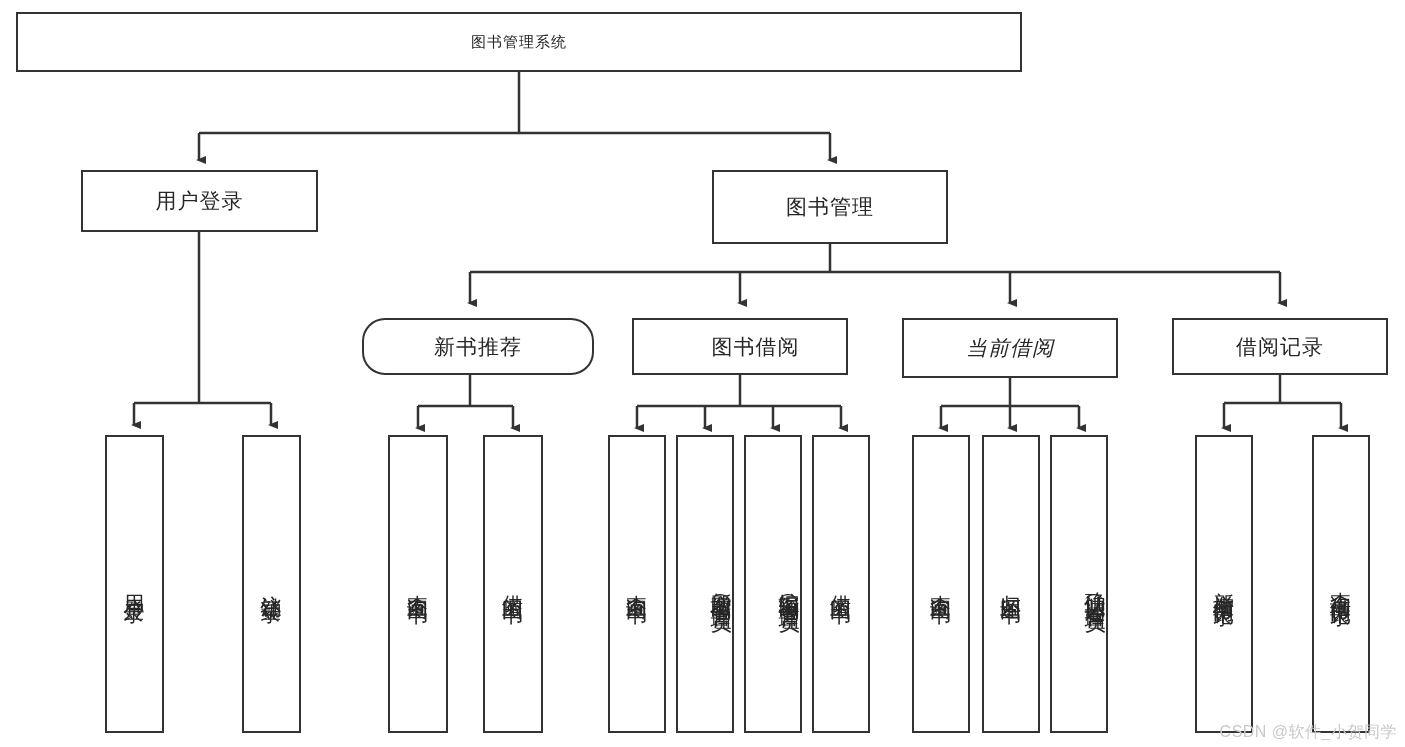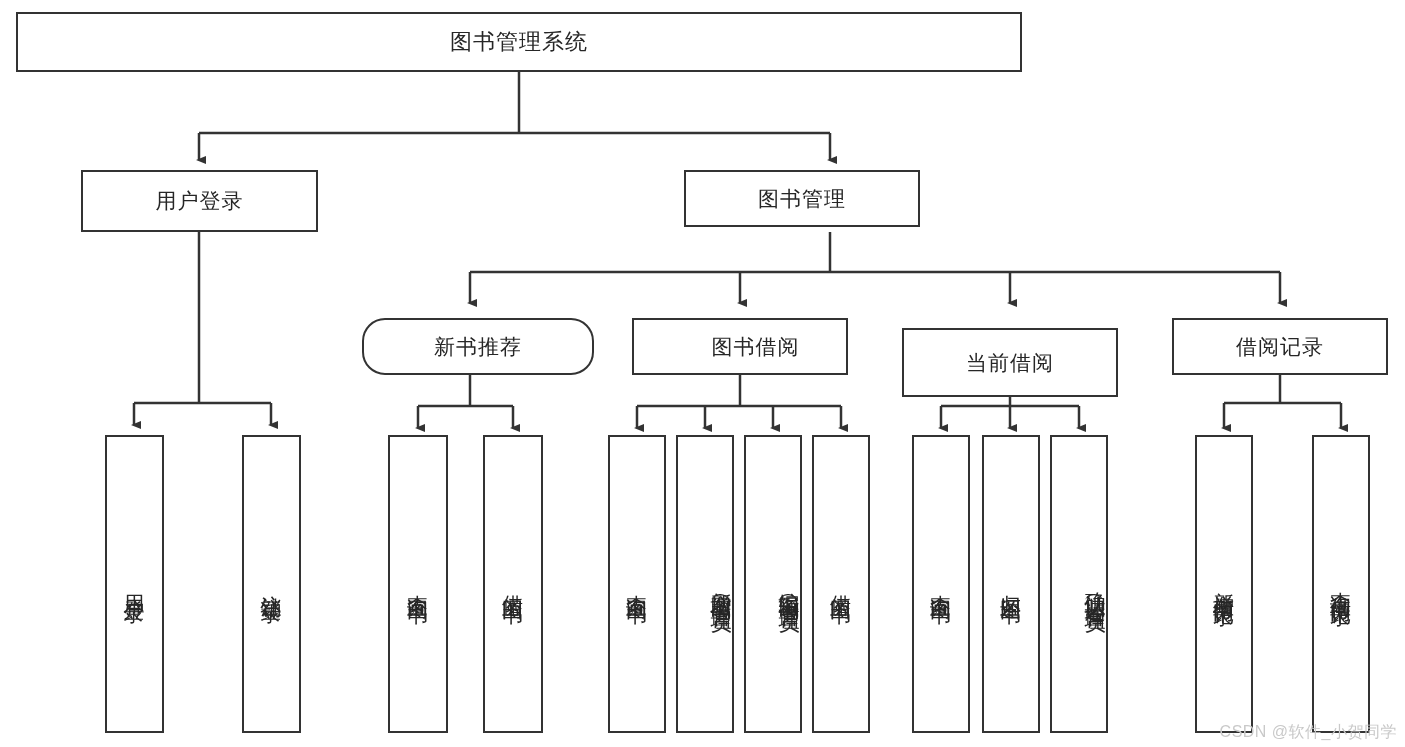--- a/index.html
+++ b/index.html
@@ -35,21 +35,21 @@
     justify-content: center;
     color: #262626;
     z-index: 2;
   }
   .node-h {
     font-size: 21px;
     letter-spacing: 1px;
     white-space: nowrap;
   }
   .node-root {
-    font-size: 22px;
+    font-size: 15px;
     letter-spacing: 1px;
   }
   .node-leaf {
     writing-mode: vertical-rl;
     text-orientation: upright;
     font-size: 21px;
     letter-spacing: 3px;
     line-height: 1;
     padding-top: 8px;
     align-items: flex-start;
@@ -124,27 +124,27 @@
       <path d="M1224,403 L1341,403"></path>
       <path d="M1224,403 L1224,428" marker-end="url(#arrow)"></path>
       <path d="M1341,403 L1341,428" marker-end="url(#arrow)"></path>
     </g>
   </svg>
 
   <div class="node node-root" style="left:16px; top:12px; width:1006px; height:60px;">图书管理系统</div>
 
   <div class="node node-h" style="left:81px; top:170px; width:237px; height:62px;">用户登录</div>
 
-  <div class="node node-h" style="left:684px; top:170px; width:236px; height:57px;">图书管理</div>
+  <div class="node node-h" style="left:712px; top:170px; width:236px; height:74px;">图书管理</div>
 
   <div class="node node-h" style="left:362px; top:318px; width:232px; height:57px;border-radius:23px;">新书推荐</div>
 
   <div class="node node-h" style="left:632px; top:318px; width:216px; height:57px;padding-left:31px;">图书借阅</div>
 
-  <div class="node node-h" style="left:902px; top:328px; width:216px; height:69px;">当前借阅</div>
+  <div class="node node-h" style="left:902px; top:318px; width:216px; height:60px;font-style:italic;">当前借阅</div>
 
   <div class="node node-h" style="left:1172px; top:318px; width:216px; height:57px;">借阅记录</div>
 
   <div class="node node-leaf centered" style="left:105px; top:435px; width:59px; height:298px;">用户登录</div>
 
   <div class="node node-leaf centered" style="left:242px; top:435px; width:59px; height:298px;">注销登录</div>
 
   <div class="node node-leaf centered" style="left:388px; top:435px; width:60px; height:298px;">查询图书</div>
 
   <div class="node node-leaf centered" style="left:483px; top:435px; width:60px; height:298px;">借阅图书</div>

